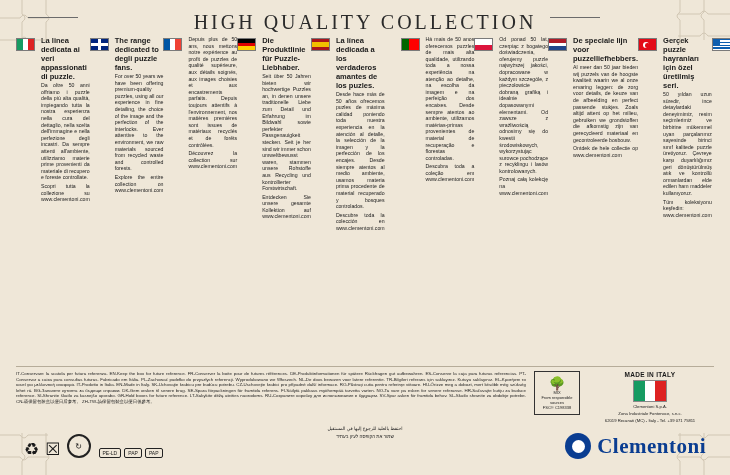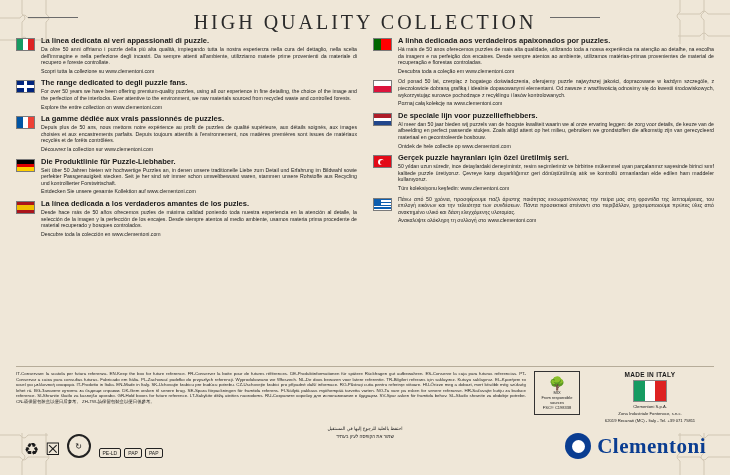--- a/index.html
+++ b/index.html
@@ -42,21 +42,21 @@
   .rule.right{right:130px;width:50px;}
 
   
   .columns{
     display:flex;
     padding:2px 16px 0 16px;
     gap:16px;
     height:330px;
     box-sizing:border-box;
   }
-  .col{flex:1;display:flex;flex-direction:column;}
+  .col{flex:1;display:flex;flex-direction:row;}
 
   .block{margin-bottom:4px;}
   .blockhead{display:flex;align-items:flex-start;gap:6px;}
   .flag{
     width:19px;height:13px;flex:0 0 19px;
     margin-top:2px;
     border:1px solid #7a7a7a;
     position:relative;overflow:hidden;
     box-sizing:border-box;
   }
@@ -213,21 +213,20 @@
           <p class="para">For over 50 years we have been offering premium-quality puzzles, using all our experience in fine detailing, the choice of the image and the perfection of the interlocks. Ever attentive to the environment, we raw materials sourced from recycled waste and controlled forests.</p>
           <p class="para spaced">Explore the entire collection on www.clementoni.com</p>
         </div>
       </div>
     </div>
 
     <div class="block">
       <div class="blockhead">
         <div class="flag f-fr"></div>
         <div class="body">
-          <p class="ttl">La gamme dédiée aux vrais passionnés de puzzles.</p>
           <p class="para">Depuis plus de 50 ans, nous mettons notre expérience au profit de puzzles de qualité supérieure, aux détails soignés, aux images choisies et aux encastrements parfaits. Depuis toujours attentifs à l'environnement, nos matières premières sont issues de matériaux recyclés et de forêts contrôlées.</p>
           <p class="para spaced">Découvrez la collection sur www.clementoni.com</p>
         </div>
       </div>
     </div>
 
     <div class="block">
       <div class="blockhead">
         <div class="flag f-de"></div>
         <div class="body">
@@ -250,21 +249,20 @@
     </div>
 
   </div>
 
   <div class="col">
 
     <div class="block">
       <div class="blockhead">
         <div class="flag f-pt"></div>
         <div class="body">
-          <p class="ttl">A linha dedicada aos verdadeiros apaixonados por puzzles.</p>
           <p class="para">Há mais de 50 anos oferecemos puzzles de mais alta qualidade, utilizando toda a nossa experiência na atenção ao detalhe, na escolha da imagem e na perfeição dos encaixes. Desde sempre atentos ao ambiente, utilizamos matérias-primas provenientes de material de recuperação e florestas controladas.</p>
           <p class="para spaced">Descubra toda a coleção em www.clementoni.com</p>
         </div>
       </div>
     </div>
 
     <div class="block">
       <div class="blockhead">
         <div class="flag f-pl"></div>
         <div class="body">

